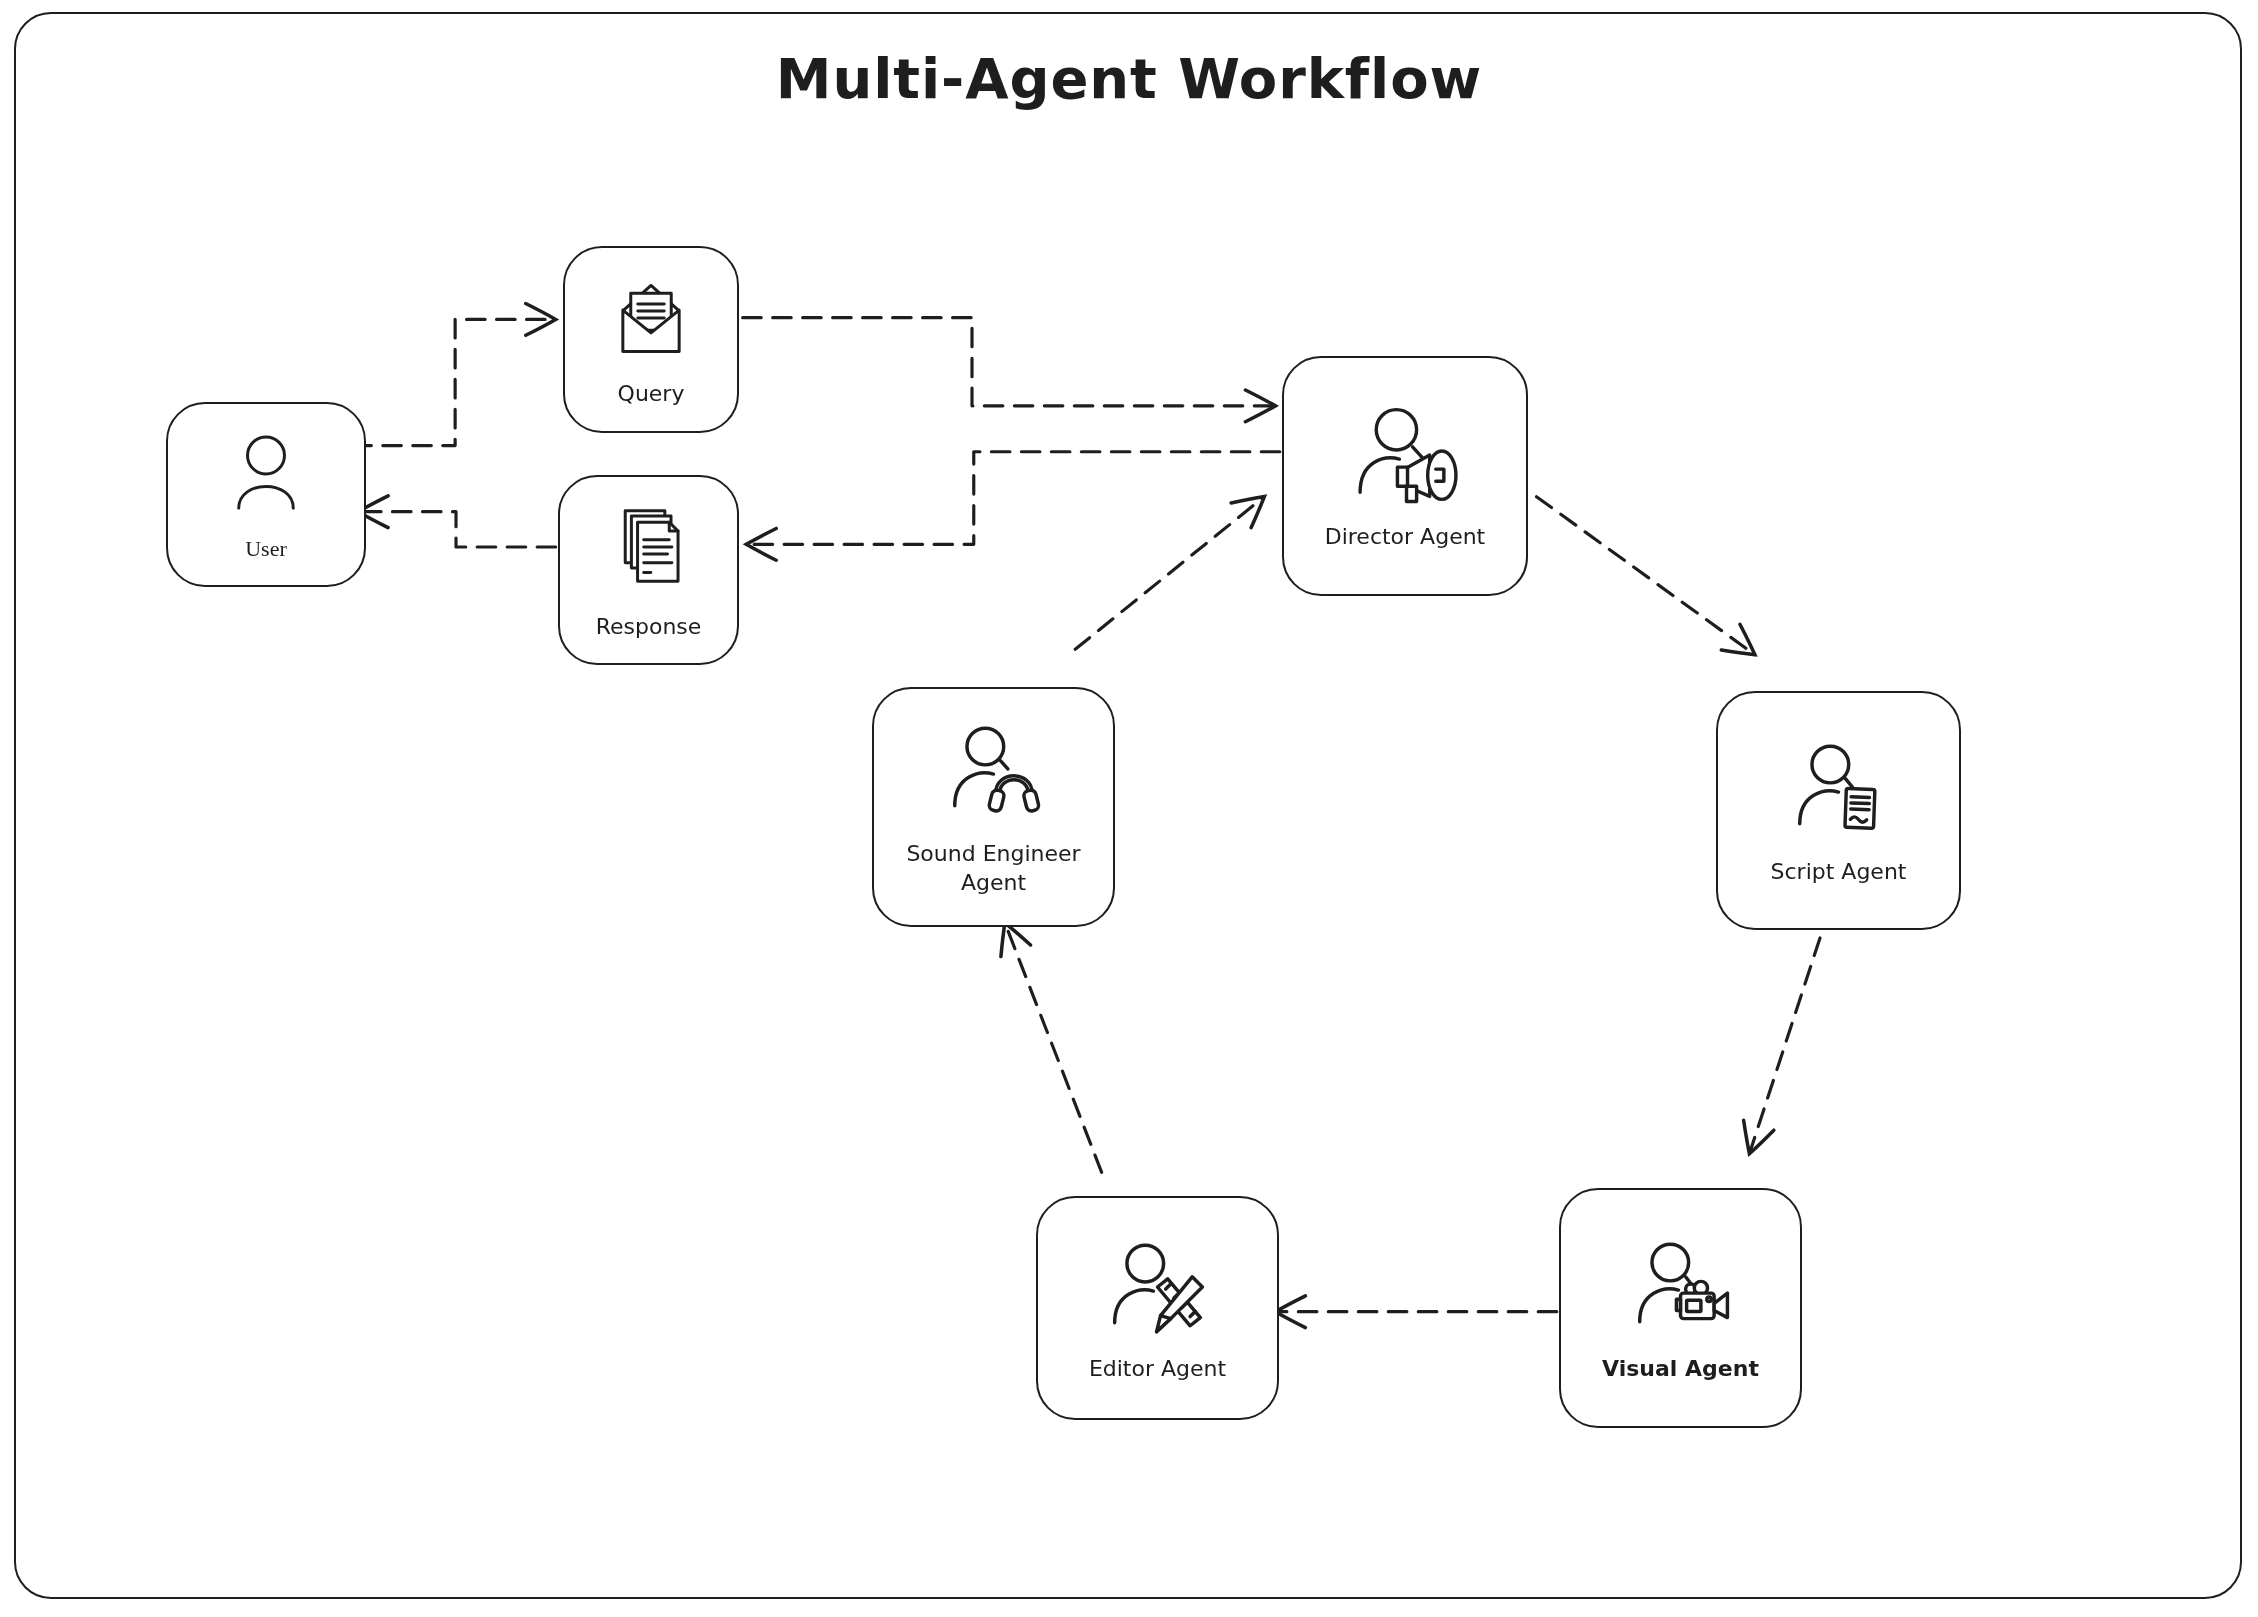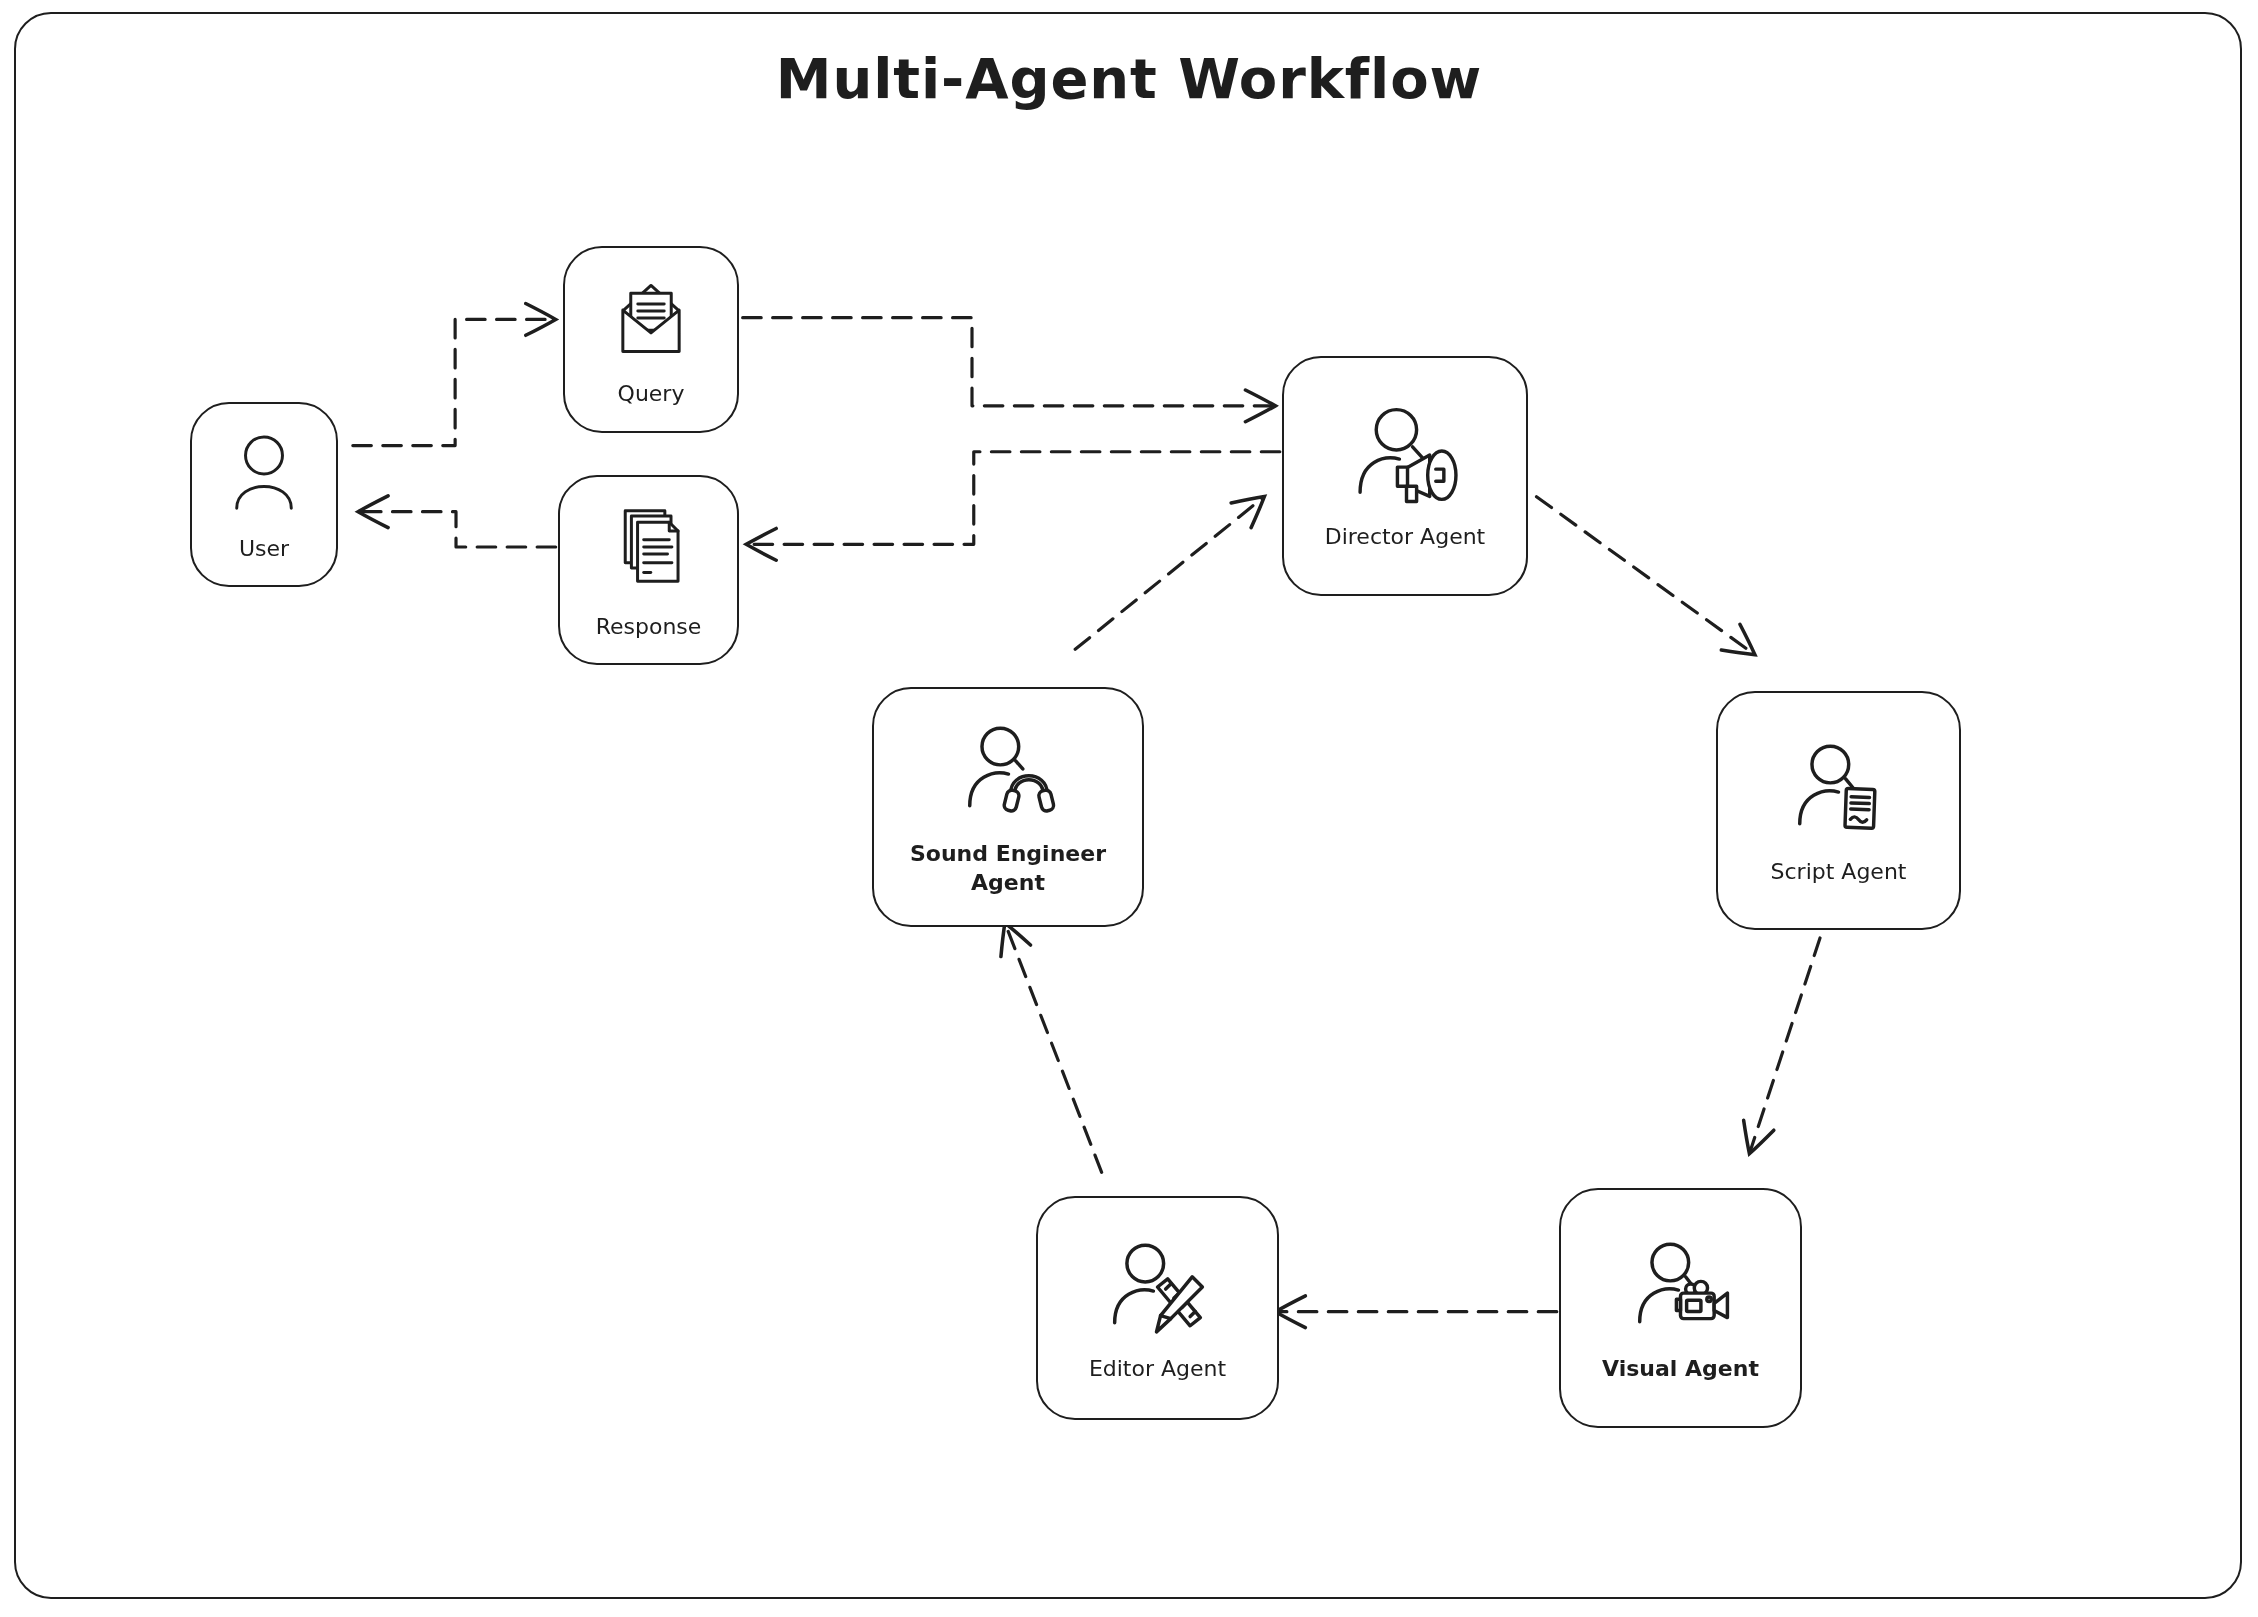--- a/index.html
+++ b/index.html
@@ -70,28 +70,28 @@
     fill:none;
   }
   .node .icon .f{fill:#ffffff;}
   .node .label{
     font-size:22px;
     line-height:1.3;
     text-align:center;
     max-width:205px;
     color:#1e1e1e;
   }
-  #node-user{left:190px;top:379px;width:148px;height:185px;}
+  #node-user{left:166px;top:379px;width:200px;height:185px;font-family:Liberation Serif, serif;}
   #node-query{left:563px;top:223px;width:176px;height:187px;}
   #node-response{left:558px;top:452px;width:181px;height:190px;gap:23px;}
   #node-director{left:1282px;top:333px;width:246px;height:240px;}
   #node-script{left:1716px;top:668px;width:245px;height:239px;}
   #node-visual{left:1559px;top:1165px;width:243px;height:240px;font-weight:bold;}
   #node-editor{left:1036px;top:1173px;width:243px;height:224px;}
-  #node-sound{left:872px;top:664px;width:272px;height:240px;font-weight:bold;}
+  #node-sound{left:872px;top:664px;width:243px;height:240px;}
 </style>
 </head>
 <body>
 
 <div class="canvas">
   <div class="frame"></div>
 
   <div class="title">Multi-Agent Workflow</div>
 
   <svg class="edges" viewBox="0 0 2560 1833">

